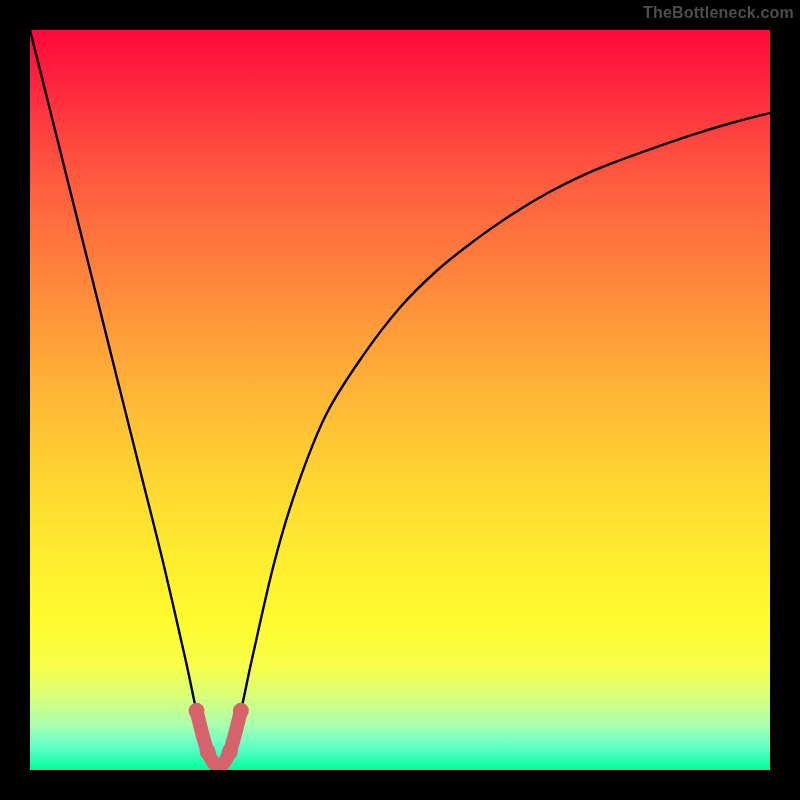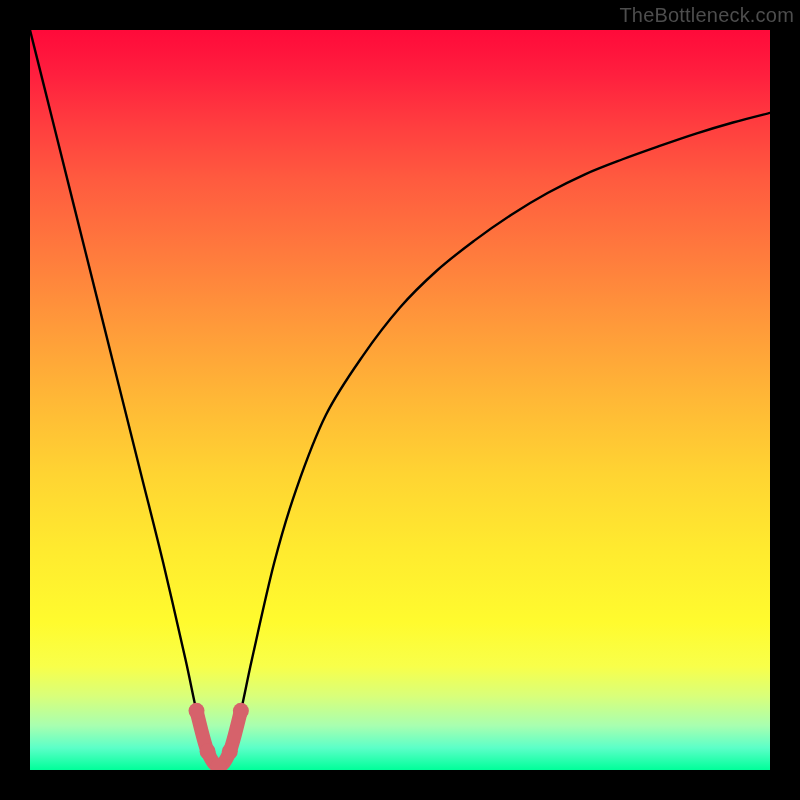--- a/index.html
+++ b/index.html
@@ -42,22 +42,22 @@
       #d9ff7a 90%,
       #a8ffb0 94%,
       #5cffc8 97%,
       #00ff9a 100%
     );
   }
   .watermark {
     position: absolute;
     right: 6px;
     top: 4px;
-    font-size: 20px;
-    font-weight: 400;
+    font-size: 16px;
+    font-weight: 700;
     color: #4d4d4d;
     letter-spacing: 0.2px;
     user-select: none;
   }
   svg.curve {
     position: absolute;
     left: 0;
     top: 0;
     width: 740px;
     height: 740px;

